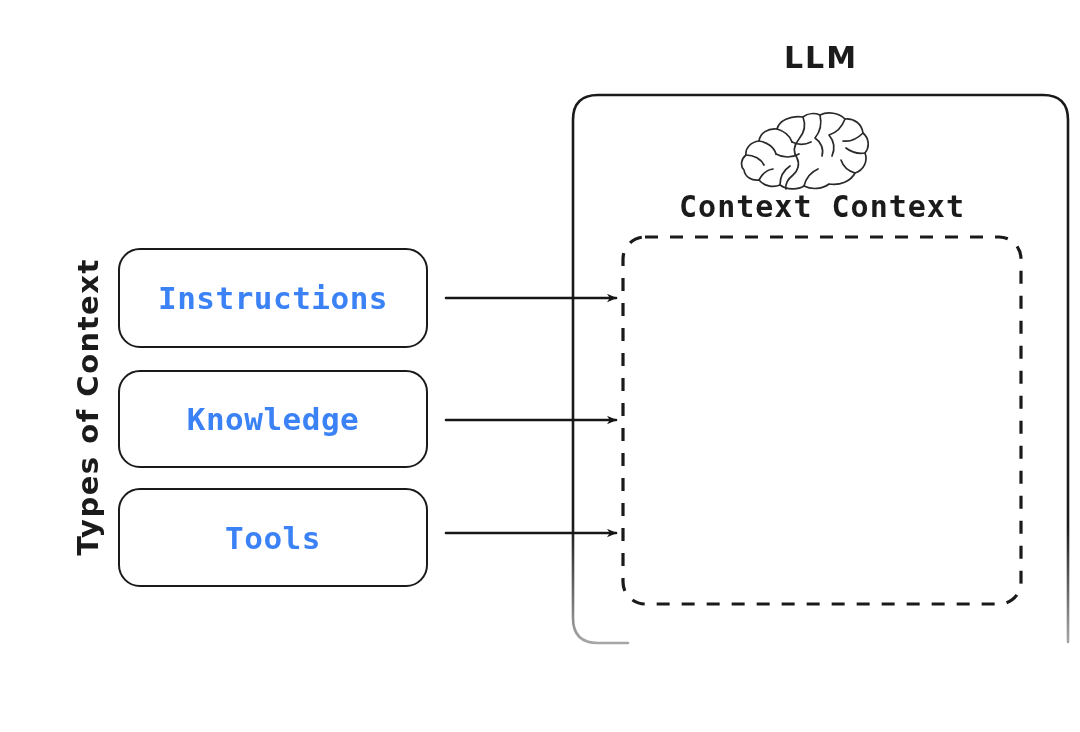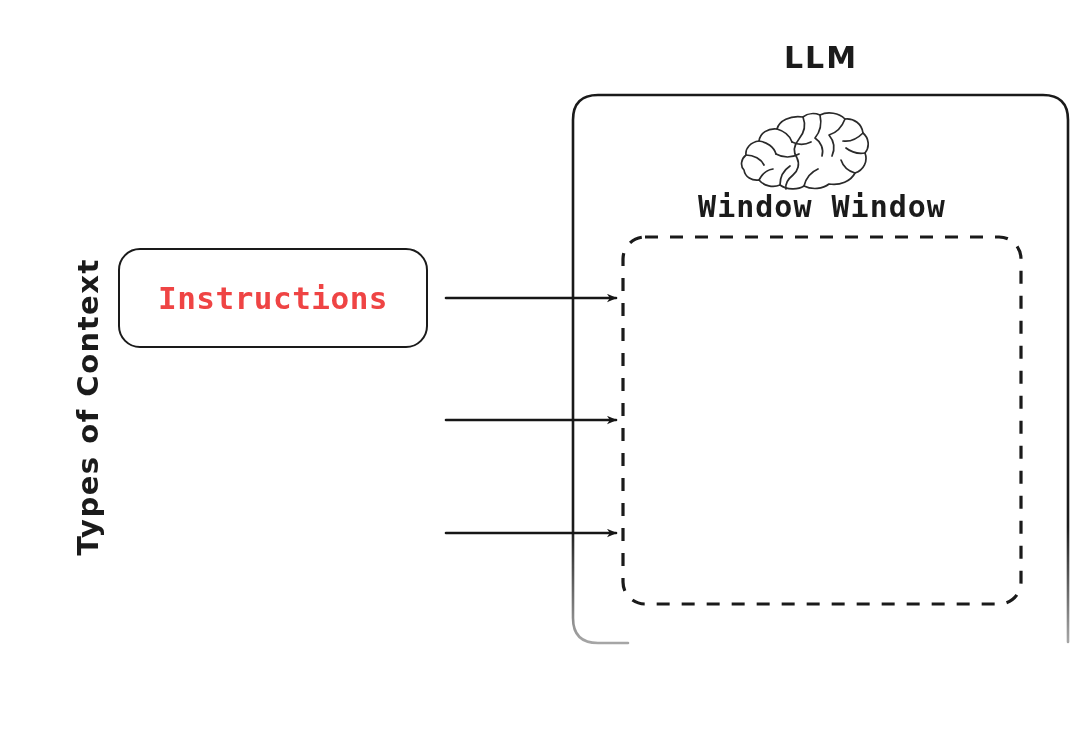--- a/index.html
+++ b/index.html
@@ -70,21 +70,21 @@
     left: 0;
     top: 0;
     width: 100%;
     height: 100%;
     display: flex;
     align-items: center;
     justify-content: center;
     font-family: "DejaVu Sans Mono", monospace;
     font-size: 31px;
     font-weight: 600;
-    color: #ef4444;
+    color: #3b82f6;
     letter-spacing: 0.5px;
     user-select: none;
   }
   .ctx-box {
     position: absolute;
     border: 2.6px solid #1a1a1a;
     border-radius: 22px;
     background: #ffffff;
     box-sizing: border-box;
   }
@@ -156,23 +156,29 @@
       <path d="M776,186 C778,178 783,172 790,169"></path>
       <path d="M752,185 C752,177 756,170 762,166"></path>
       <path d="M731,180 C734,174 739,170 745,169"></path>
       <path d="M764,142 C770,145 777,145 783,142"></path>
       <path d="M748,154 C755,158 764,158 771,154"></path>
     </g>
   </svg>
 
   <div class="txt" id="llm-title">LLM</div>
 
-  <div class="txt" id="context-window-title">Window Window</div>
+  <div class="txt" id="context-window-title">Context Context</div>
 
   <div class="txt" id="types-of-context-label">Types of Context</div>
 
   <div class="ctx-box" id="box-instructions">
     <span class="node-label">Instructions</span>
   </div>
 
+  <div class="ctx-box" id="box-knowledge">
+    <span class="node-label">Knowledge</span>
+  </div>
 
+  <div class="ctx-box" id="box-tools">
+    <span class="node-label">Tools</span>
+  </div>
 
 </div>
 
 </body></html>

